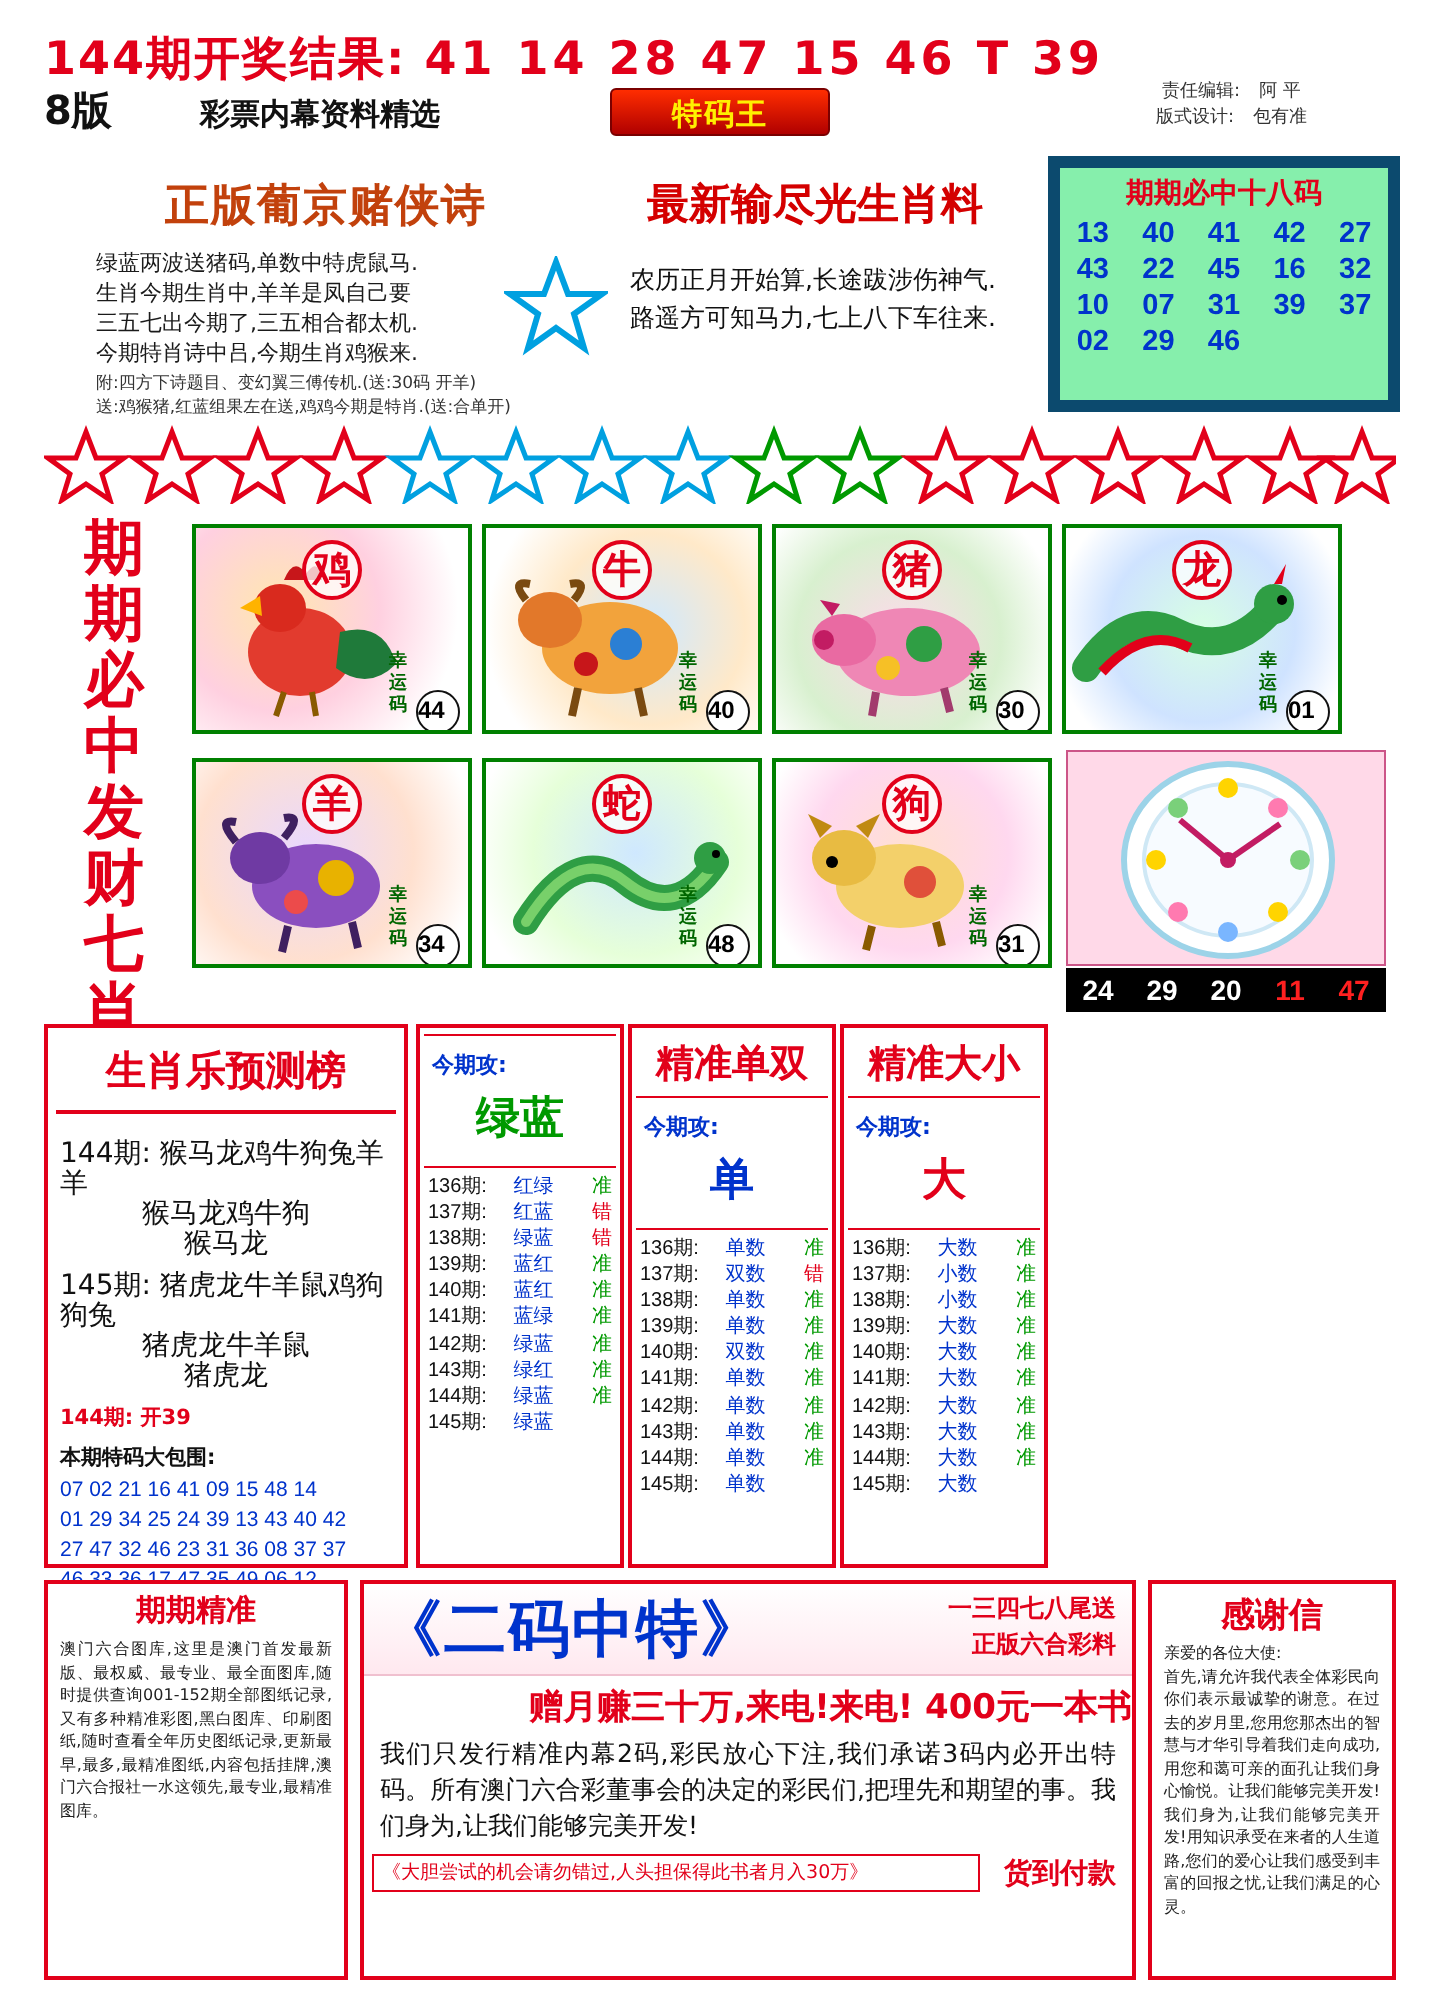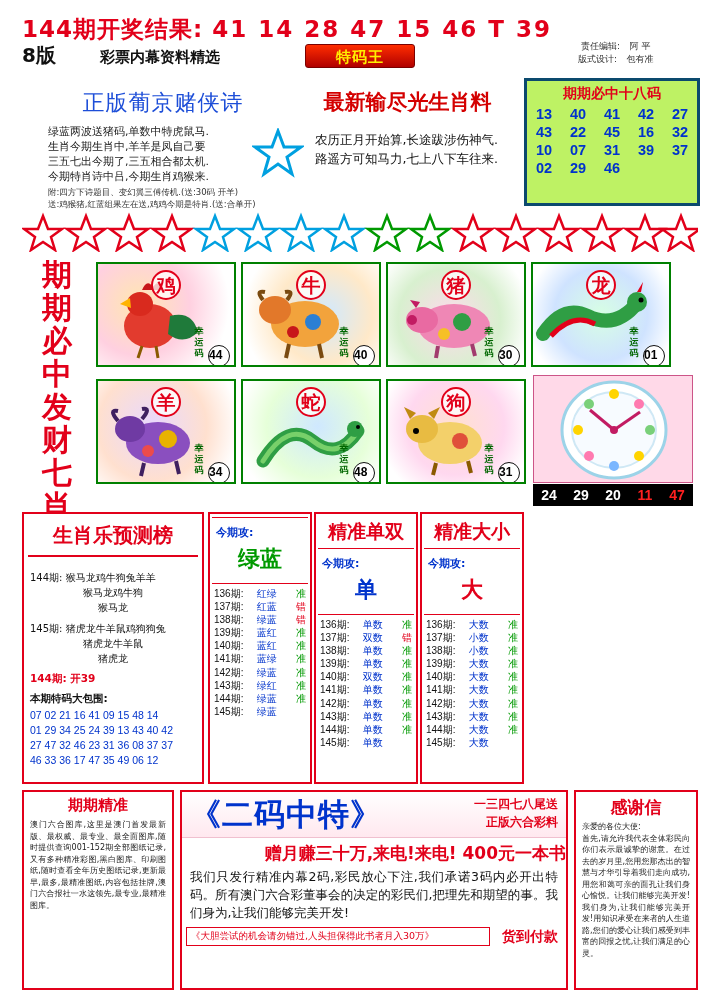--- a/index.html
+++ b/index.html
@@ -38,34 +38,34 @@
   }
   .hdr-credits {
     position:absolute; right:14px; top:40px; width:190px;
     font-size:9px; line-height:13px; color:#333; text-align:center;
   }
   .hdr-credits div span { display:inline-block; }
   .hdr-credits .k { width:58px; }
 
   
   .poem1 { position:absolute; left:48px; top:88px; width:230px; }
-  .poem1 .t { font-size:22px; font-weight:normal; color:#1d4ed8; text-align:center; letter-spacing:1px;}
+  .poem1 .t { font-size:22px; font-weight:bold; color:#c2410c; text-align:center; letter-spacing:1px;}
   .poem1 .body { margin-top:6px; font-size:11px; line-height:15px; color:#1a1a1a; }
   .poem1 .small { font-size:8.5px; line-height:12px; color:#333; margin-top:2px;}
 
   .poem2 { position:absolute; left:295px; top:88px; width:225px; }
   .poem2 .t { font-size:21px; font-weight:bold; color:#d40000; text-align:center; letter-spacing:0px;}
   .poem2 .body { margin-top:14px; font-size:12.5px; line-height:19px; color:#111;margin-left:20px; }
 
   .star-deco { position:absolute; left:252px; top:128px; width:52px; height:52px; }
 
   
   .tr-box {
     position:absolute; left:524px; top:78px; width:176px; height:128px;
-    border:3px solid #0c4a6e; background:#bef264;
+    border:6px solid #0c4a6e; background:#86efac;
   }
   .tr-box .tt {
     text-align:center; font-size:14px; font-weight:bold; color:#e2001a; margin-top:4px;
   }
   .tr-box table { width:100%; border-collapse:collapse; margin-top:2px; }
   .tr-box td {
     text-align:center; font-size:14.5px; font-weight:bold; color:#0033cc; padding:1px 0;
     font-family:"Liberation Sans", sans-serif;
   }
 
@@ -132,21 +132,21 @@
 
   .m-col { position:absolute; border:2px solid #e2001a; background:#fff; }
   .mc1 { left:0; top:0; width:182px; height:272px; }
   .mc2 { left:186px; top:0; width:104px; height:272px; }
   .mc3 { left:292px; top:0; width:104px; height:272px; }
   .mc4 { left:398px; top:0; width:104px; height:272px; }
   .mc5 { left:506px; top:0; width:170px; height:272px; border:none; }
 
   .mc1 .title { text-align:center; font-size:20px; font-weight:bold; color:#e2001a; margin-top:8px; }
   .mc1 .hr { height:2px; background:#e2001a; margin:6px 4px; }
-  .mc1 .pred { font-size:10px; line-height:15px; color:#111; padding:0 6px;margin-top:13px; }
+  .mc1 .pred { font-size:14px; line-height:15px; color:#111; padding:0 6px;margin-top:13px; }
   .mc1 .pred .ind { text-align:center; }
   .mc1 .open { font-size:10.5px; color:#e2001a; font-weight:bold; padding:6px 6px 2px; }
   .mc1 .bao-t { font-size:10.5px; font-weight:bold; padding:4px 6px 0; color:#111;}
   .mc1 .bao { font-size:10.5px; line-height:15px; padding:2px 6px; color:#0033cc; font-family:"Liberation Sans", sans-serif;}
 
   .mhead { text-align:center; font-size:19px; font-weight:bold; color:#e2001a; padding-top:5px; }
   .msub { font-size:11px; color:#0033cc; padding:4px 0 0 6px; font-weight:bold;}
   .mbig { text-align:center; font-size:22px; font-weight:bold; color:#009900; padding:4px 0 6px; }
   .mbig.blue { color:#0033cc; }
   .mbig.red { color:#e2001a; }

